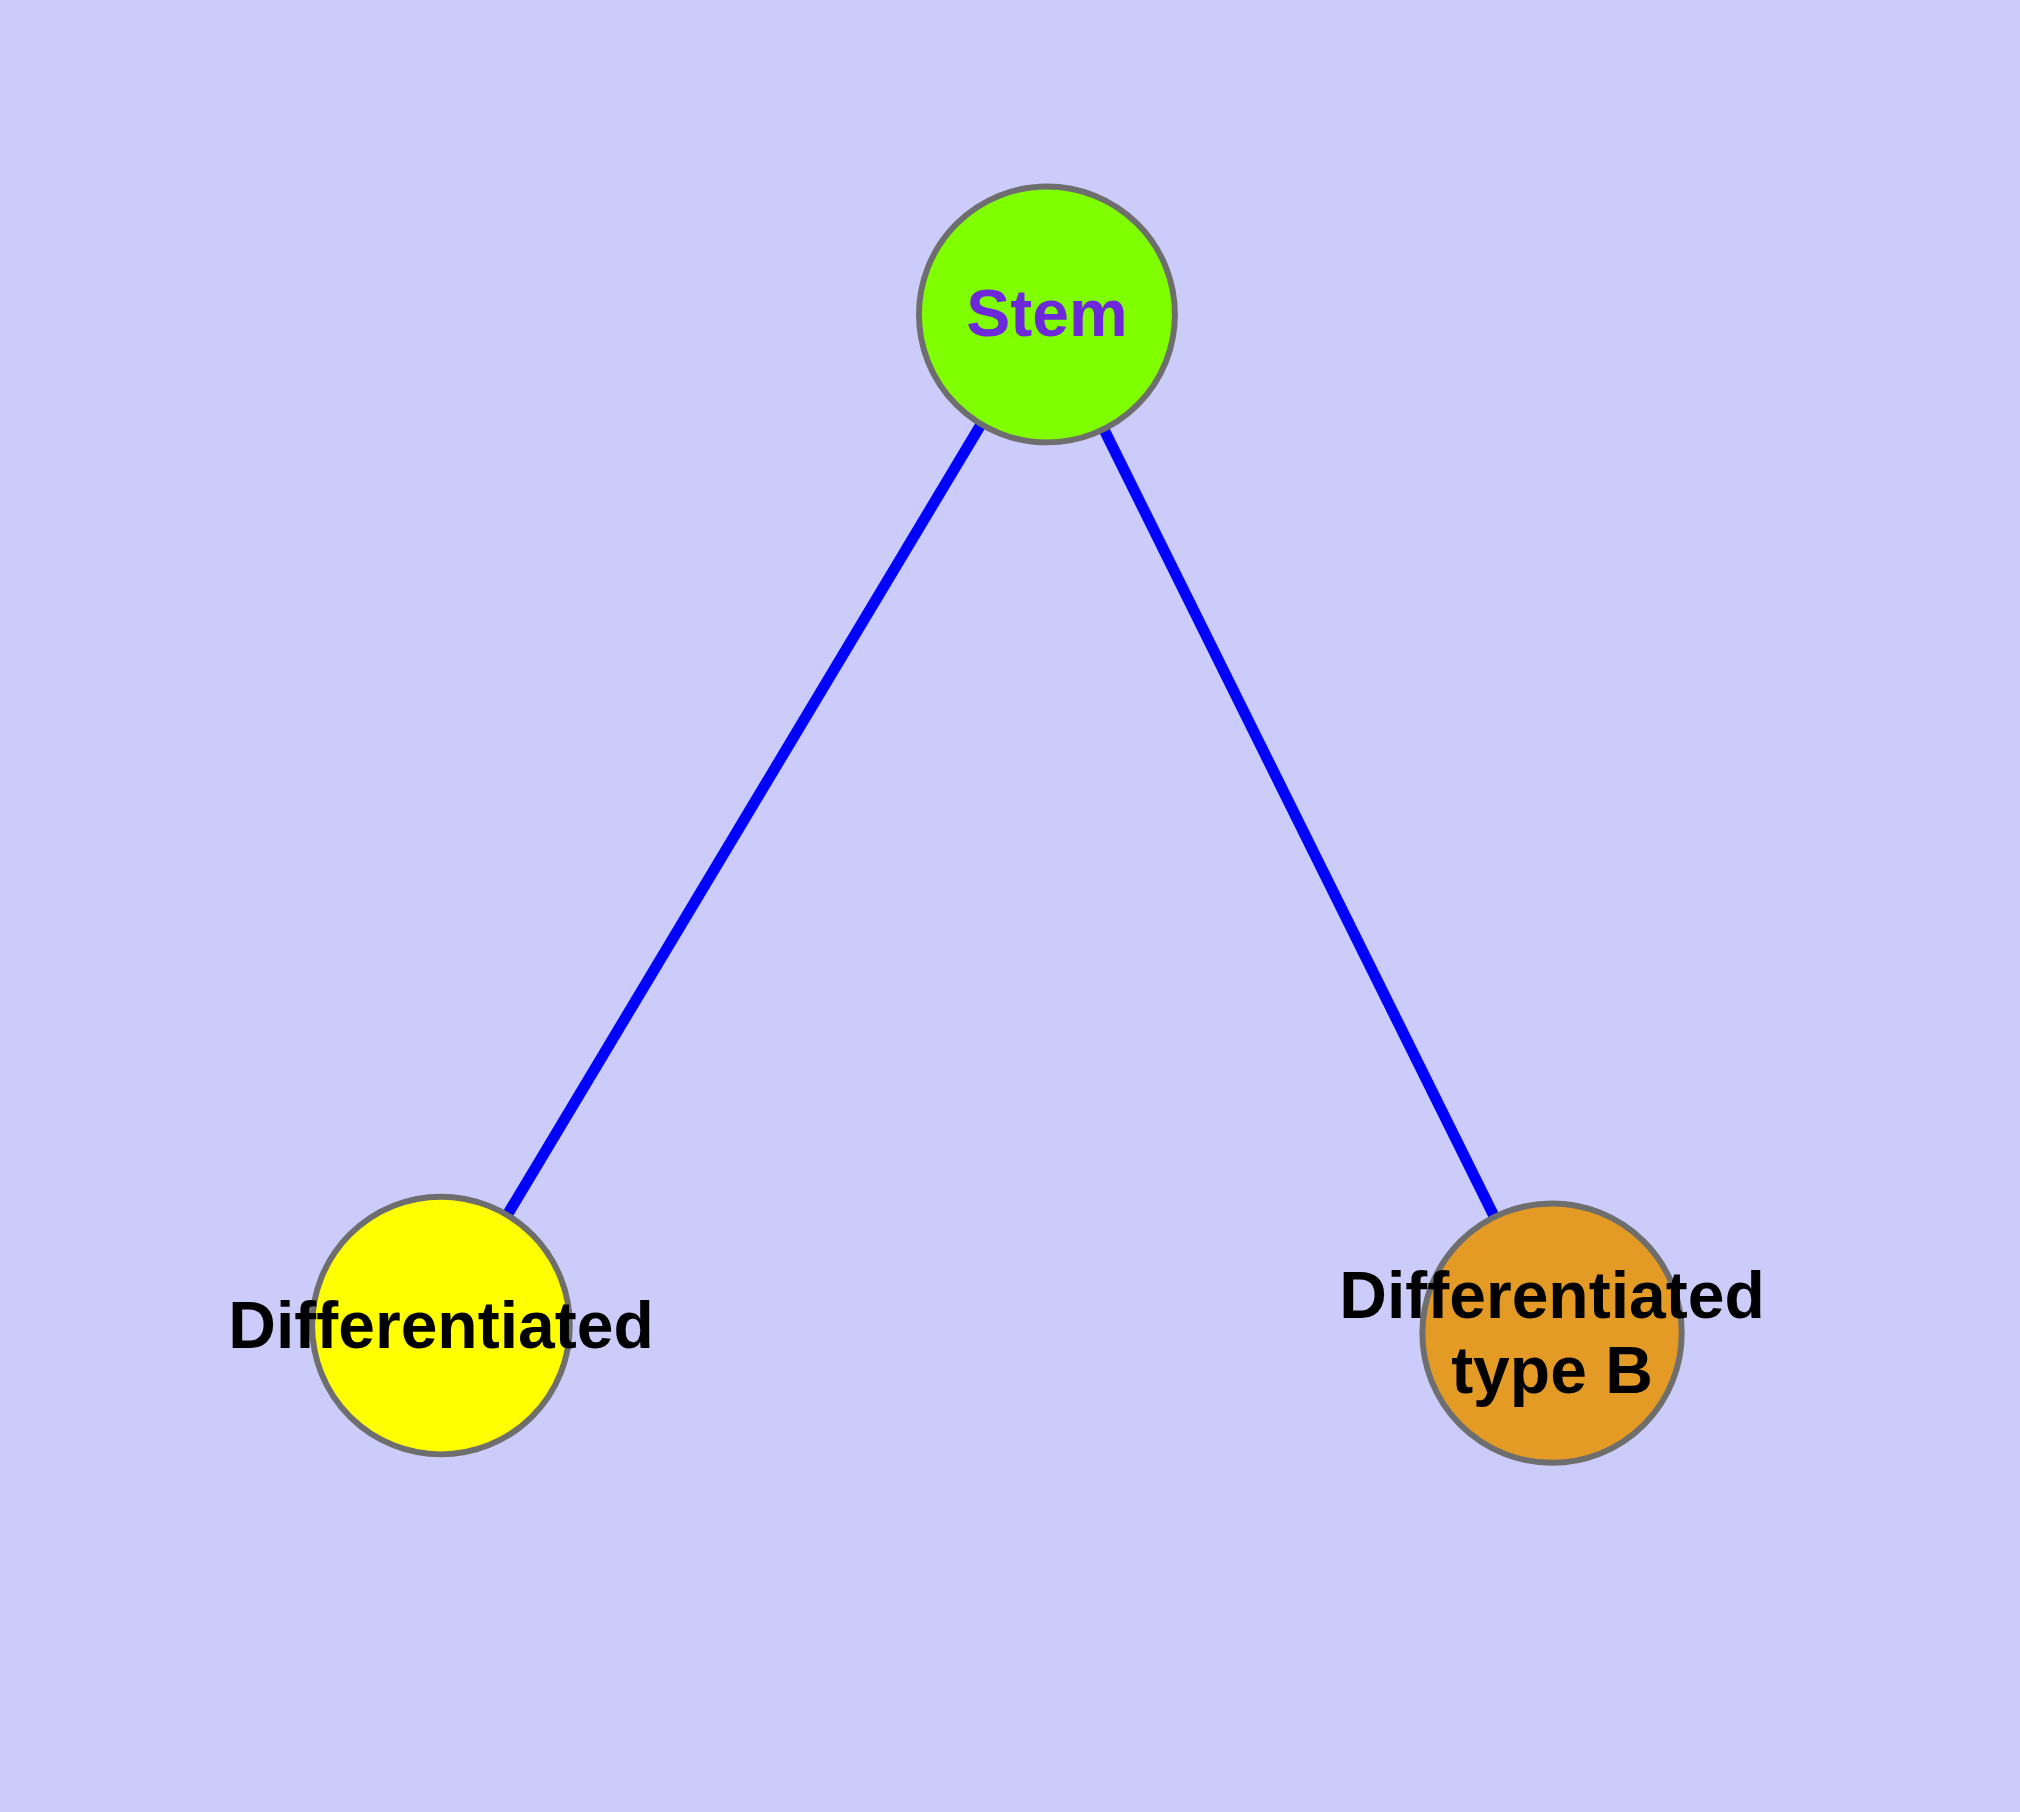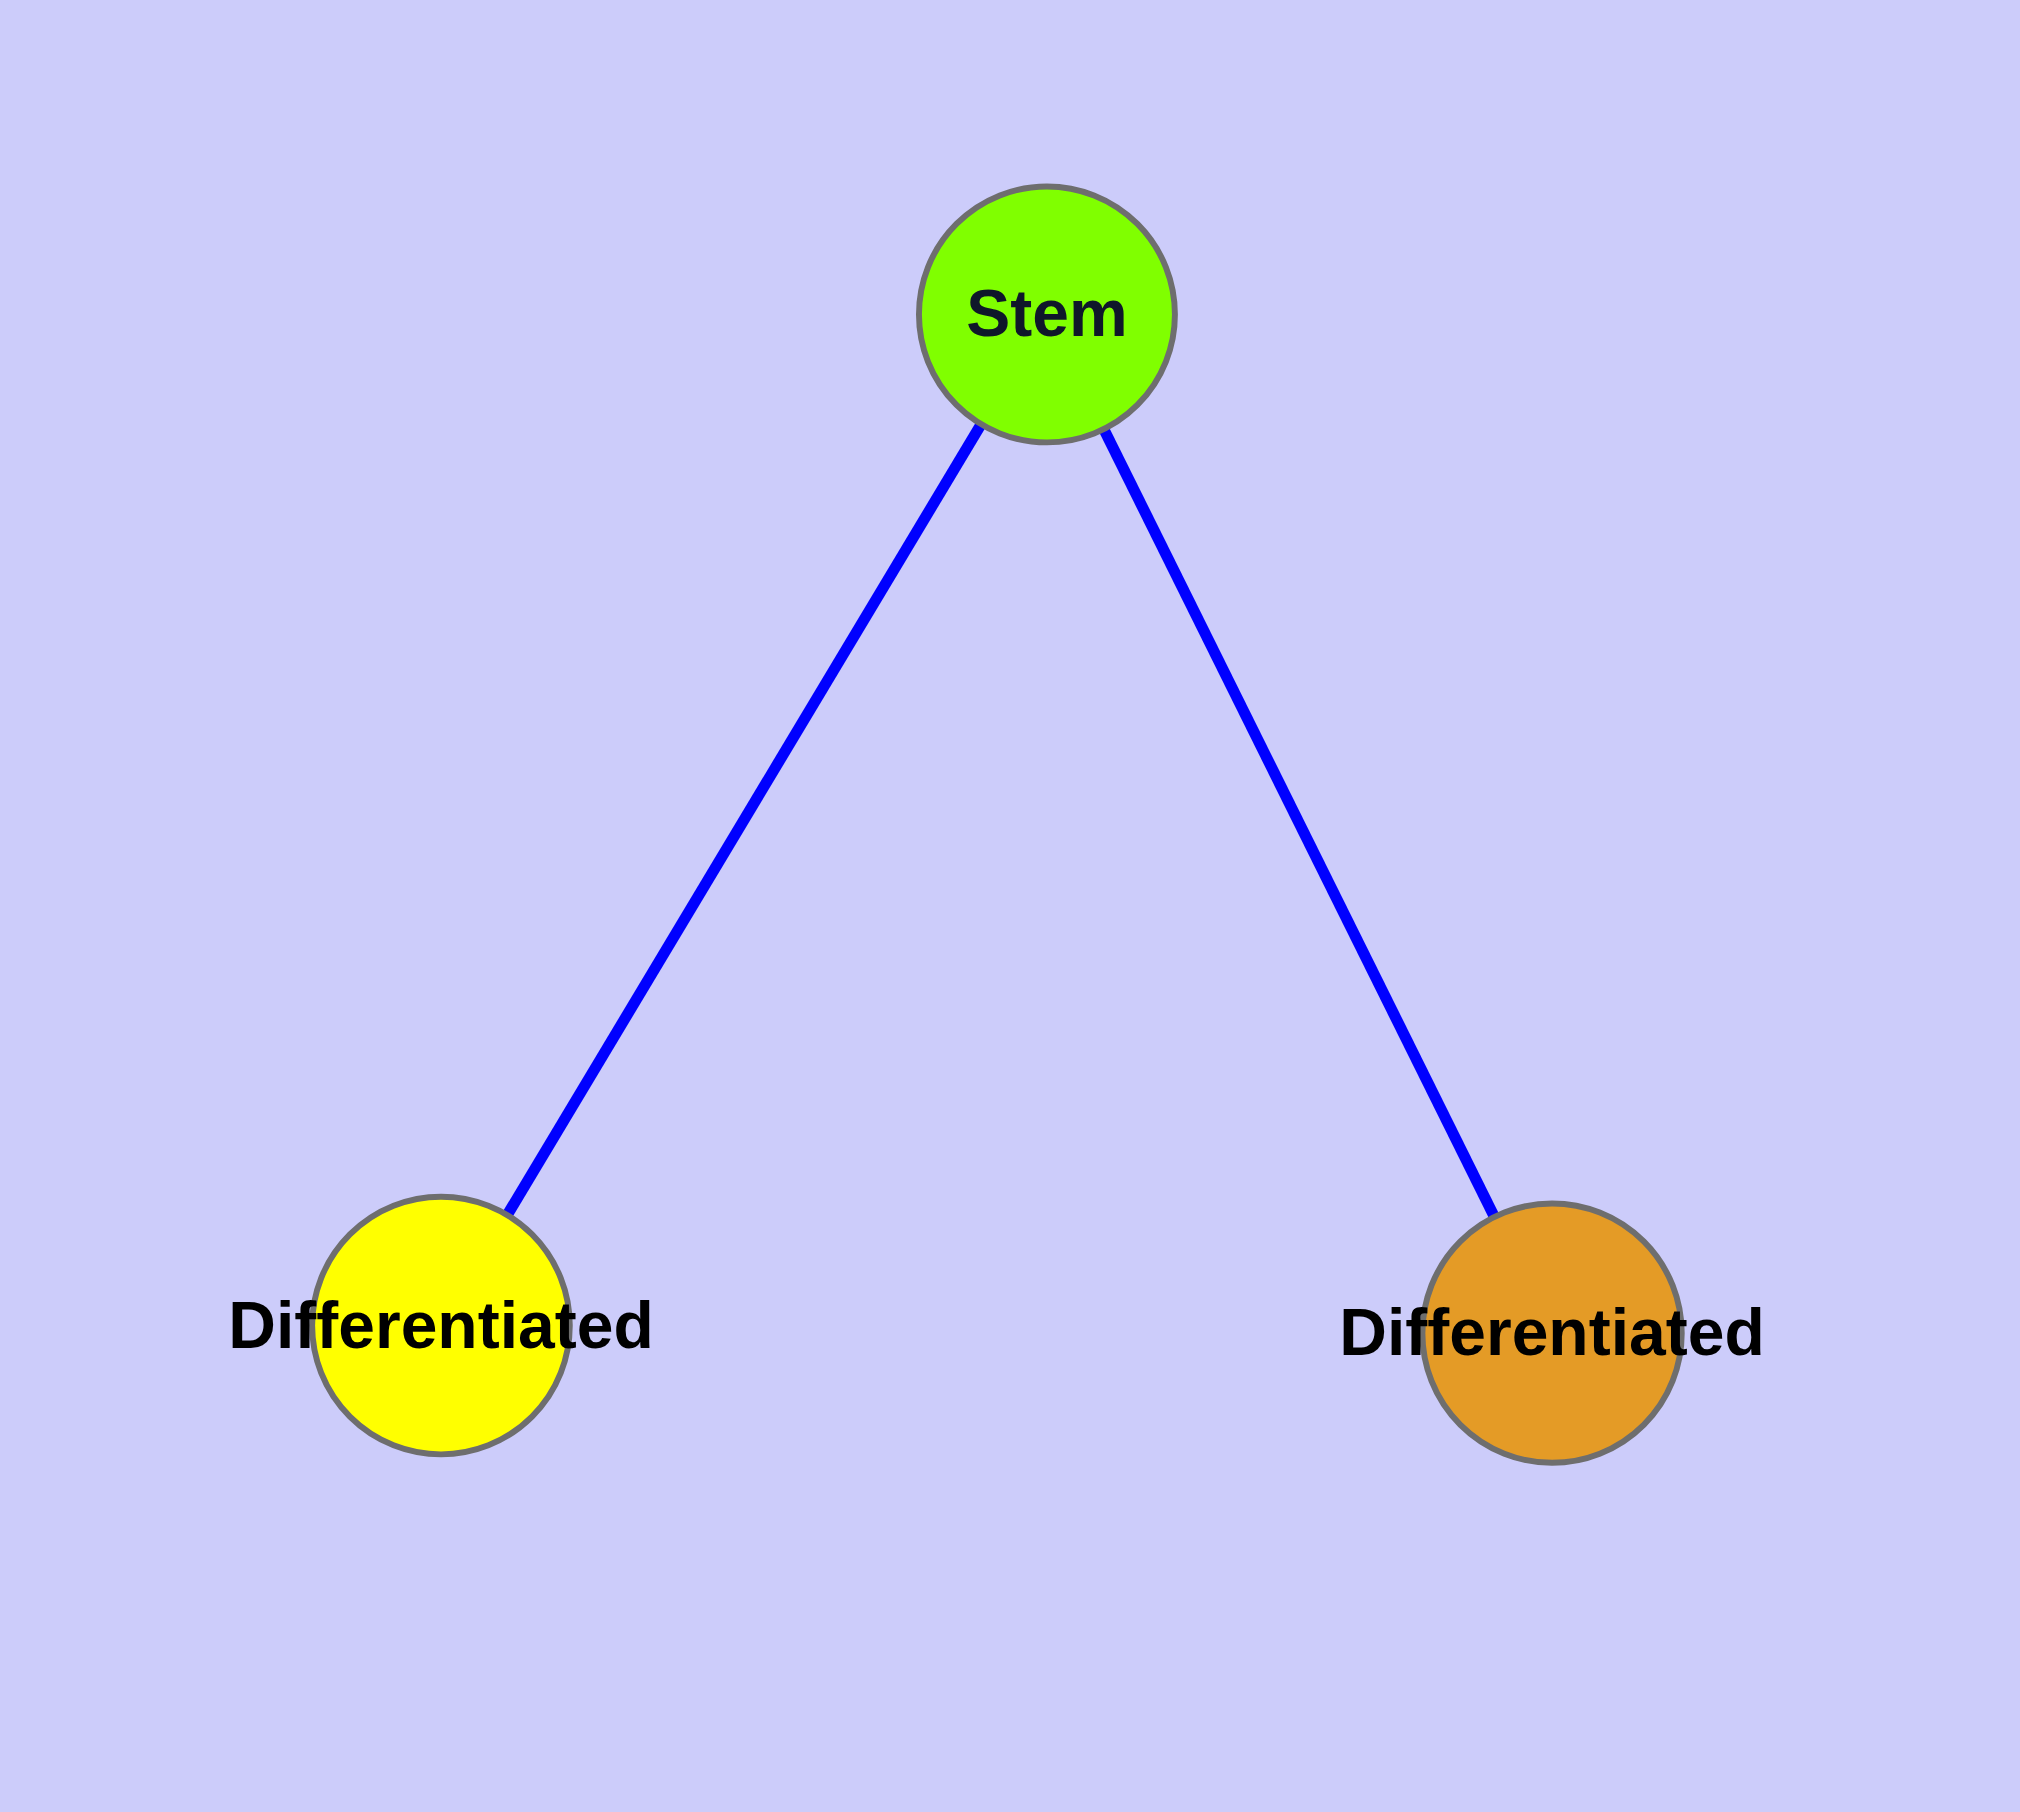--- a/index.html
+++ b/index.html
@@ -46,18 +46,18 @@
         <line x1="1235" y1="371" x2="520" y2="1564" stroke="#0000ff" stroke-width="13" stroke-linecap="butt"></line>
         <line x1="1235" y1="371" x2="1831" y2="1573" stroke="#0000ff" stroke-width="13" stroke-linecap="butt"></line>
       </g>
     <g id="nodes-layer">
         <circle cx="1235" cy="371" r="151" fill="#80ff00" stroke="#6e6e6e" stroke-width="7"></circle>
         <circle cx="520" cy="1564" r="152" fill="#ffff00" stroke="#6e6e6e" stroke-width="7"></circle>
         <circle cx="1831" cy="1573" r="153" fill="#e49b26" stroke="#6e6e6e" stroke-width="7"></circle>
       </g>
   </svg>
   <div id="labels-layer">
-      <div class="node-label" style="left: 1047px; top: 314px; font-size: 66px; color: #0f172a;"><div>Stem</div></div>
+      <div class="node-label" style="left: 1047px; top: 314px; font-size: 66px; color: #6d28d9;"><div>Stem</div></div>
       <div class="node-label" style="left: 441px; top: 1326px; font-size: 66px; color: rgb(0, 0, 0);"><div>Differentiated</div></div>
-      <div class="node-label" style="left: 1552px; top: 1333px; font-size: 66px; color: rgb(0, 0, 0);"><div>Differentiated</div></div>
+      <div class="node-label" style="left: 1552px; top: 1333px; font-size: 66px; color: rgb(0, 0, 0);"><div>Differentiated</div><div>type B</div></div>
     </div>
 </div>
 
 
 </body></html>

